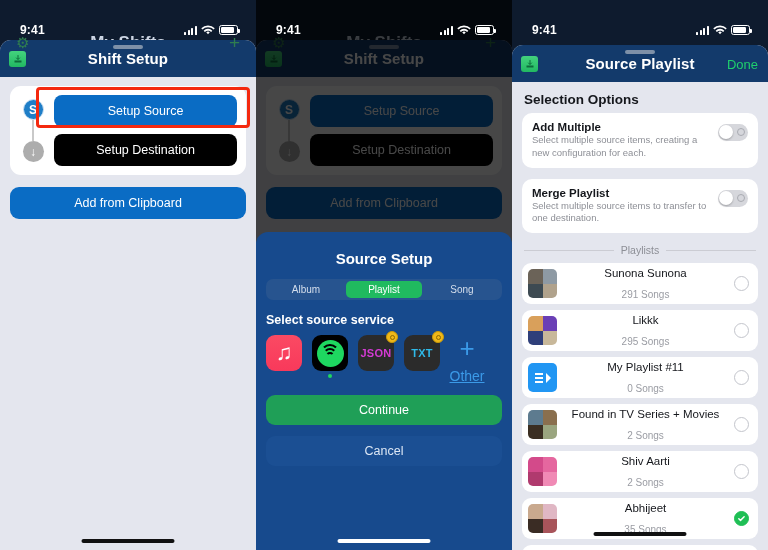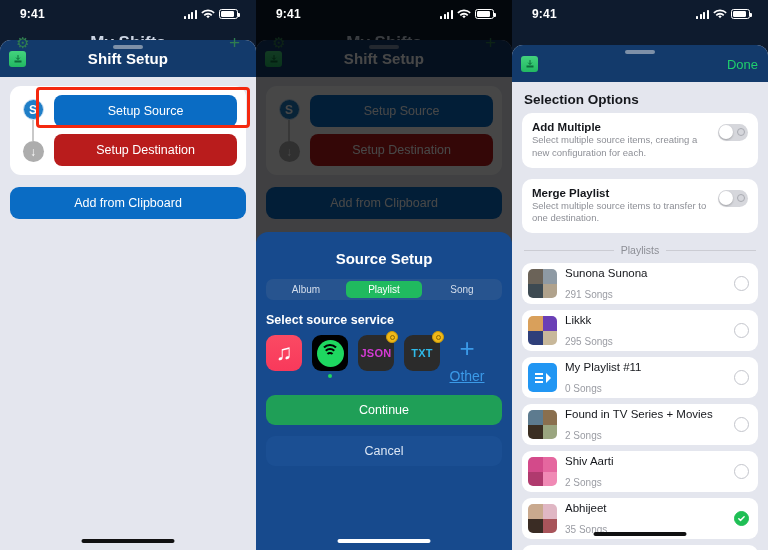--- a/index.html
+++ b/index.html
@@ -8,21 +8,21 @@
     background: #000;
     font-family: "Liberation Sans", sans-serif;
     overflow: hidden;
   }
   .stage { position: relative; width: 768px; height: 550px; display: flex; }
 
   .panel { position: relative; width: 256px; height: 550px; overflow: hidden; background: #0b1626; }
 
   
   .statusbar {
-    position: absolute; top: 0; left: 0; right: 0; height: 28px;
+    position: absolute; top: 16px; left: 0; right: 0; height: 28px;
     display: flex; align-items: center; justify-content: space-between;
     padding: 0 18px 0 20px; z-index: 30;
     color: #fff;
   }
   .sb-time { font-size: 12px; font-weight: bold; letter-spacing: .2px; }
   .sb-right { display: flex; align-items: center; gap: 4px; }
   .bars { display: flex; align-items: flex-end; gap: 1.4px; height: 10px; }
   .bars i { display: block; width: 2.2px; background: #fff; border-radius: .6px; }
   .bars i:nth-child(1){height:3.5px}.bars i:nth-child(2){height:5.5px}
   .bars i:nth-child(3){height:7.5px}.bars i:nth-child(4){height:9.5px}
@@ -71,21 +71,21 @@
   .rail-node { width: 21px; height: 21px; border-radius: 50%; display:flex; align-items:center; justify-content:center; flex:none; }
   .node-s { background:#1f7ec7; color:#fff; font-size:12px; font-weight:bold; border:1.5px solid #cfe2f3;}
   .node-a { background:#adadad; color:#fff; font-size:12px; }
   .rail-line { flex:1; width: 1.6px; background:#c9c9c9; }
   .btn-col { flex: 1; display: flex; flex-direction: column; gap: 7px; }
   .p-btn {
     height: 32px; border-radius: 8px; display: flex; align-items: center; justify-content: center;
     color: #fff; font-size: 12.5px; font-weight: 500;
   }
   .b-blue { background: #0a6cc4; }
-  .b-gray { background: #b91c1c; }
+  .b-gray { background: #000000; }
   .clip-btn {
     margin: 12px 10px 0; height: 32px; border-radius: 9px; background: #0a6cc4;
     display: flex; align-items: center; justify-content: center; color:#fff; font-size:12.5px; font-weight:500;
   }
 
   
   .hl { position: absolute; border: 3px solid #f4290f; border-radius: 4px; pointer-events: none; z-index: 25; }
 
   
   .dim { position: absolute; inset: 0; background: rgba(0,0,0,.72); z-index: 12; }
@@ -138,21 +138,21 @@
   .toggle .gear { position:absolute; right:3px; top:4.2px; width:8px; height:8px; border-radius:50%; border:1.3px solid #a9abb2; }
   .divider { display:flex; align-items:center; gap:7px; margin: 2px 12px 7px; }
   .divider .ln { flex:1; height:1px; background:#cbccd3; }
   .divider .tx { font-size: 10.5px; color:#8d8f96; }
   .plist { margin: 0 10px; display:flex; flex-direction:column; gap:6px; }
   .prow { background:#fff; border-radius:9px; height: 41px; display:flex; align-items:center; gap:8px; padding: 0 9px 0 6px; }
   .thumb { width: 29px; height:29px; border-radius:5px; flex:none; overflow:hidden; display:grid; grid-template-columns:1fr 1fr; grid-template-rows:1fr 1fr; }
   .thumb span { display:block; }
   .thumb.solid { display:flex; align-items:center; justify-content:center; background:#2196f3; }
   .thumb.solid svg { width:20px; height:20px; }
-  .pmeta { flex:1; min-width:0; }
+  .pmeta { flex:1; min-width:0;text-align:center; }
   .pname { font-size: 11.5px; color:#15171c; white-space:nowrap; overflow:hidden; text-overflow:ellipsis; }
   .pcount { font-size: 10px; color:#9a9ca3; margin-top:10px; }
   .radio { width:15px; height:15px; border-radius:50%; border:1.4px solid #c3c5cc; flex:none; }
   .radio.on { background:#1fbf55; border-color:#1fbf55; display:flex;align-items:center;justify-content:center; }
   .radio.on svg { width:9px; height:9px; }
 
   .home-ind { position:absolute; bottom:7px; left:50%; transform:translateX(-50%); width:93px; height:4px; border-radius:2px; z-index:40; }
   .hi-dark { background:#111; }
   .hi-light { background:#fff; }
 </style>
@@ -352,20 +352,21 @@
 
     <div class="sheet" style="top:45px;">
       <div class="p3-head">
         <div class="grabber"></div>
         <div class="app-badge">
           <svg viewBox="0 0 20 20">
               <rect x="3" y="13" width="14" height="4" fill="#0d6b3a"></rect>
               <path d="M10 3v7M7 8l3 3 3-3" stroke="#0d6b3a" stroke-width="2" fill="none" stroke-linecap="round"></path>
             </svg>
         </div>
+        <div class="sheet-title">Source Playlist</div>
         <div class="done">Done</div>
       </div>
 
       <div class="sheet-body">
         <div class="sec-title">Selection Options</div>
 
         <div class="opt-card">
           <div class="opt-txt">
             <div class="opt-h">Add Multiple</div>
             <div class="opt-d">Select multiple source items, creating a new configuration for each.</div>

